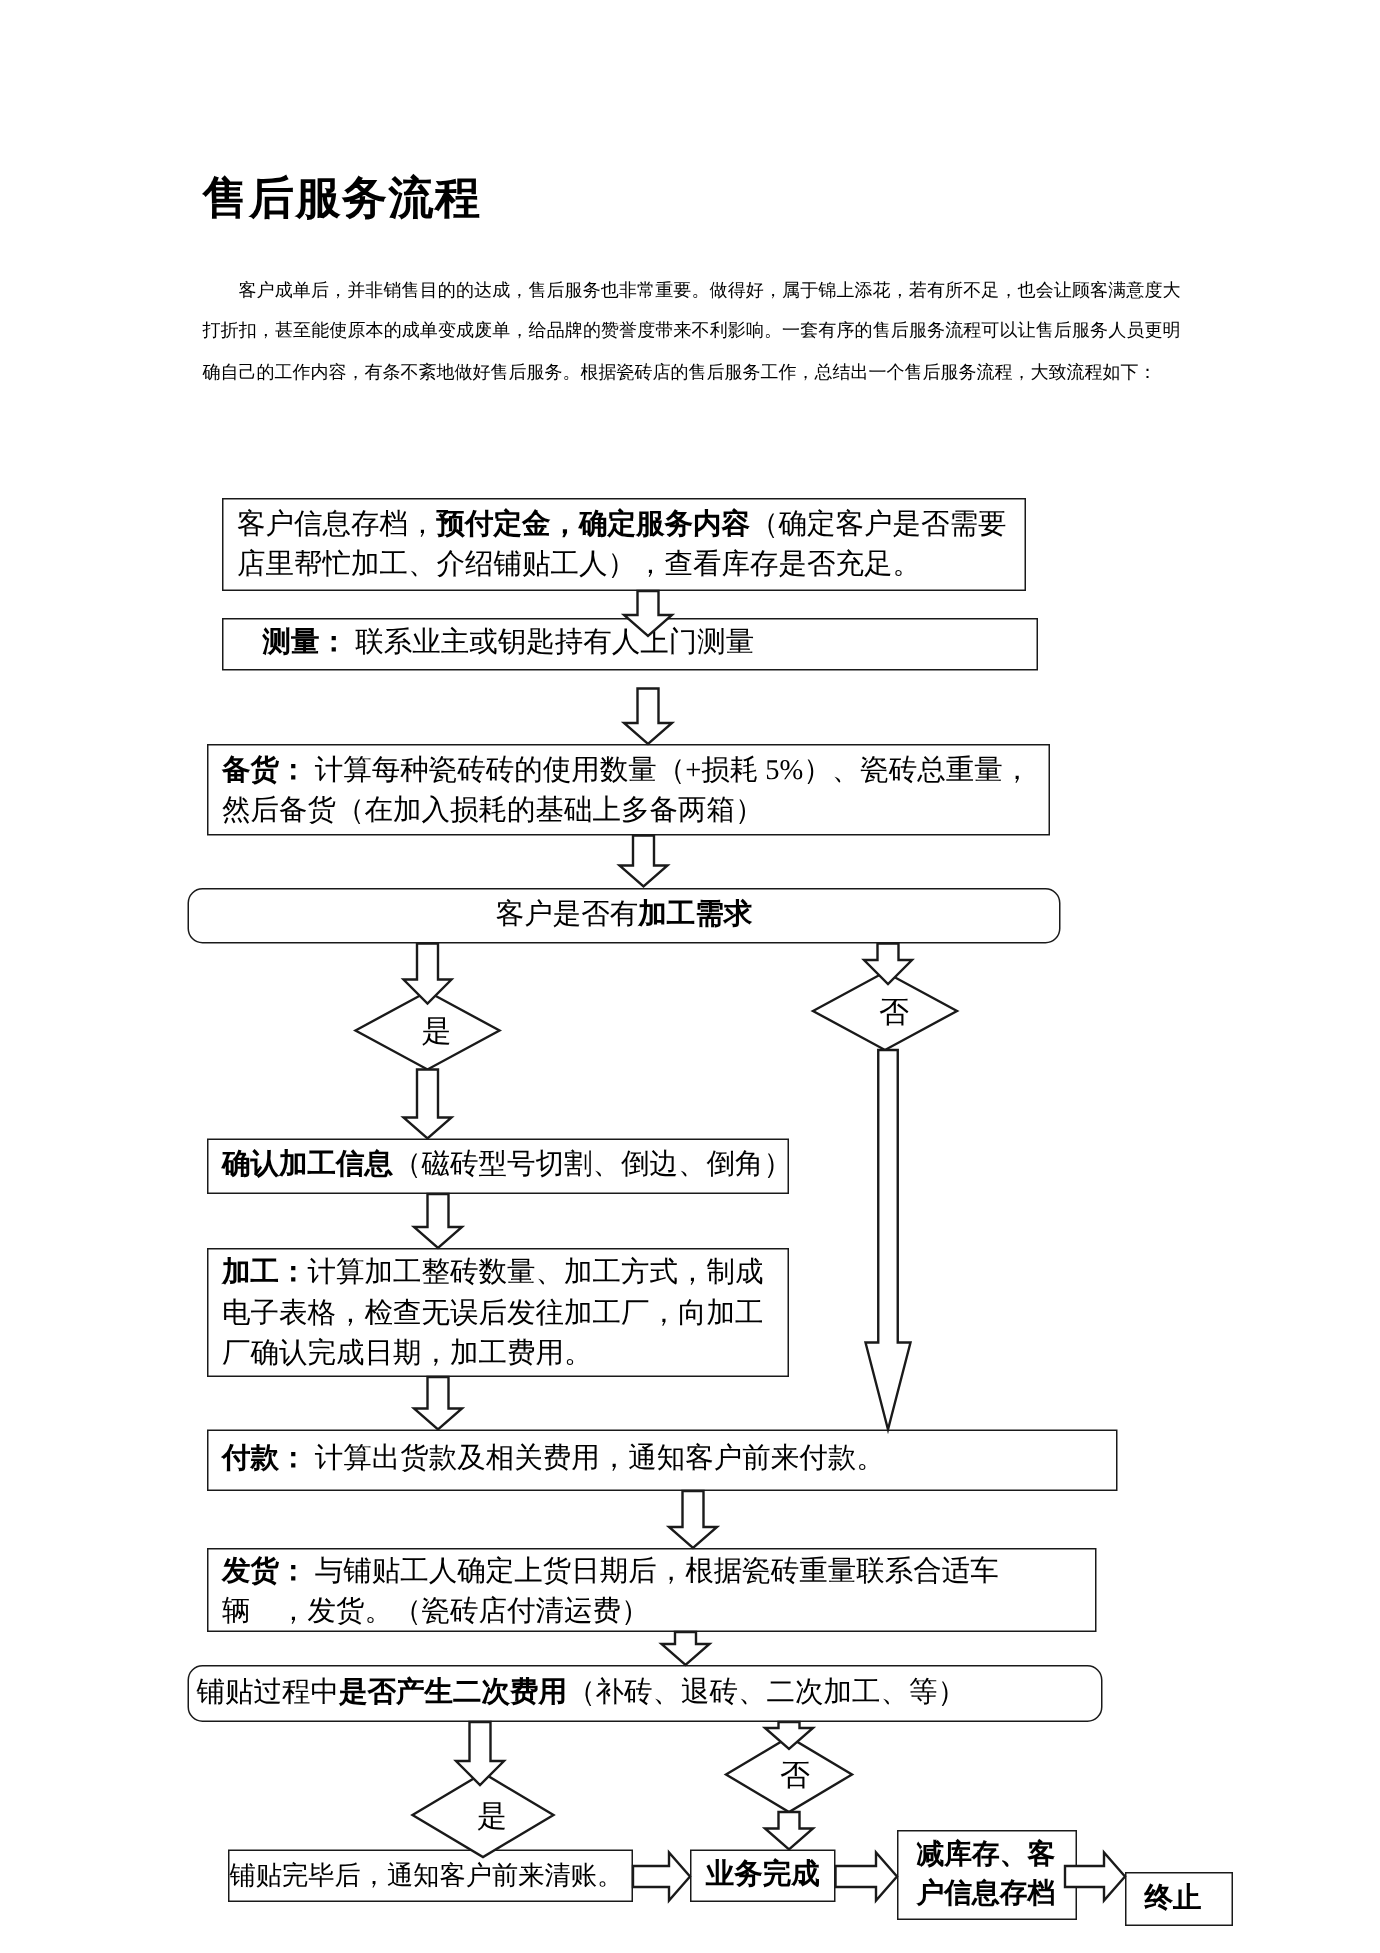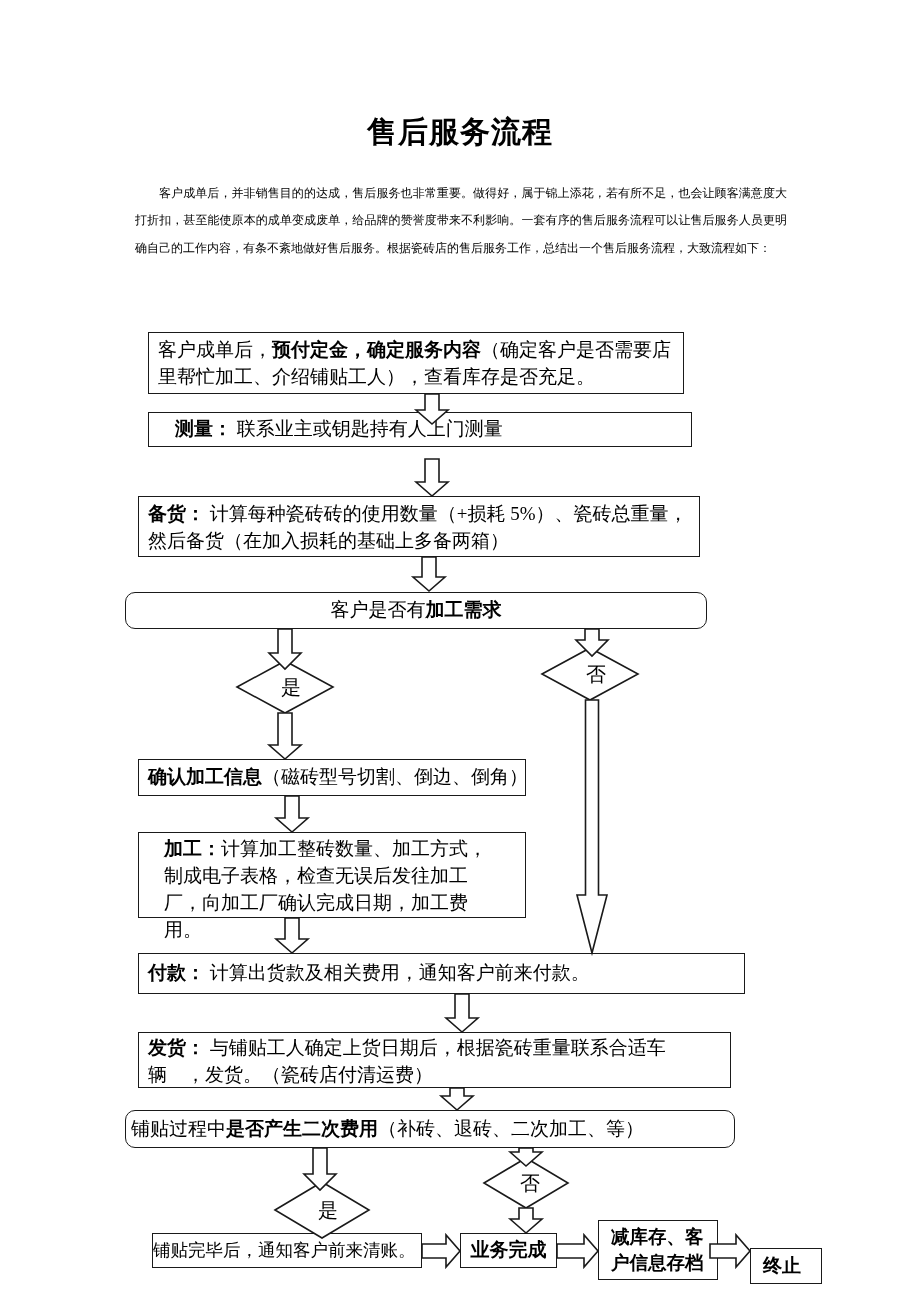--- a/index.html
+++ b/index.html
@@ -6,42 +6,42 @@
   .page{
     position:relative;
     width:920px;height:1302px;
     background:#fff;
     font-family:"Liberation Serif","DejaVu Serif",serif;
     color:#000;
     overflow:hidden;
   }
   .title{
     position:absolute;left:135px;top:112px;width:650px;
-    text-align:center;font-size:30px;font-weight:700;
+    font-size:30px;font-weight:700;
     letter-spacing:1px;
   }
   .intro{
     position:absolute;left:135px;top:180px;width:652px;
     font-size:12px;line-height:27.4px;text-align:justify;
     text-indent:2em;
   }
   .fbox{
     position:absolute;box-sizing:border-box;
     border:1.5px solid #1a1a1a;
     font-size:19px;line-height:27px;
     background:#fff;z-index:1;
   }
   .fbox b{font-weight:700;}
   .b1{left:148px;top:332px;width:536px;height:62px;padding:3px 9px;}
   .b2{left:148px;top:412px;width:544px;height:35px;line-height:31px;padding:0 26px;}
   .b3{left:138px;top:496px;width:562px;height:61px;padding:3px 9px;}
   .r1{left:125px;top:592px;width:582px;height:37px;border-radius:10px;
       text-align:center;line-height:34px;}
   .b4{left:138px;top:759px;width:388px;height:37px;line-height:33px;padding:0 9px;white-space:nowrap;}
-  .b5{left:138px;top:832px;width:388px;height:86px;padding:2px 25px;}
+  .b5{left:138px;top:832px;width:388px;height:86px;padding:2px 9px;}
   .b6{left:138px;top:953px;width:607px;height:41px;line-height:38px;padding:0 9px;}
   .b7{left:138px;top:1032px;width:593px;height:56px;padding:1px 9px;}
   .r2{left:125px;top:1110px;width:610px;height:38px;border-radius:10px;
       line-height:35px;padding:0 5px;white-space:nowrap;}
   .b8{left:152px;top:1233px;width:270px;height:35px;
       line-height:32px;font-size:17.5px;white-space:nowrap;}
   .b9{left:460px;top:1233px;width:97px;height:35px;text-align:center;line-height:32px;}
   .b10{left:598px;top:1220px;width:120px;height:60px;padding:3px 12px;
        line-height:26px;font-size:18.5px;}
   .b11{left:750px;top:1232px;width:72px;height:36px;line-height:33px;padding-left:12px;margin-top:16px;}
@@ -56,21 +56,21 @@
 </style>
 </head>
 <body>
 
 <div class="page">
 
   <div class="title">售后服务流程</div>
 
   <div class="intro">客户成单后，并非销售目的的达成，售后服务也非常重要。做得好，属于锦上添花，若有所不足，也会让顾客满意度大打折扣，甚至能使原本的成单变成废单，给品牌的赞誉度带来不利影响。一套有序的售后服务流程可以让售后服务人员更明确自己的工作内容，有条不紊地做好售后服务。根据瓷砖店的售后服务工作，总结出一个售后服务流程，大致流程如下：</div>
 
-  <div class="fbox b1"><span>客户成单后，</span><b>预付定金，确定服务内容</b><span>（确定客户是否需要店里帮忙加工、介绍铺贴工人），查看库存是否充足。</span></div>
+  <div class="fbox b1"><span>客户信息存档，</span><b>预付定金，确定服务内容</b><span>（确定客户是否需要店里帮忙加工、介绍铺贴工人），查看库存是否充足。</span></div>
 
   <div class="fbox b2"><span></span><b>测量：</b><span> 联系业主或钥匙持有人上门测量</span></div>
 
   <div class="fbox b3"><span></span><b>备货：</b><span> 计算每种瓷砖砖的使用数量（+损耗 5%）、瓷砖总重量，然后备货（在加入损耗的基础上多备两箱）</span></div>
 
   <div class="fbox r1"><span>客户是否有</span><b>加工需求</b><span></span></div>
 
   <div class="fbox b4"><span></span><b>确认加工信息</b><span>（磁砖型号切割、倒边、倒角）</span></div>
 
   <div class="fbox b5"><span></span><b>加工：</b><span>计算加工整砖数量、加工方式，制成电子表格，检查无误后发往加工厂，向加工厂确认完成日期，加工费用。</span></div>

